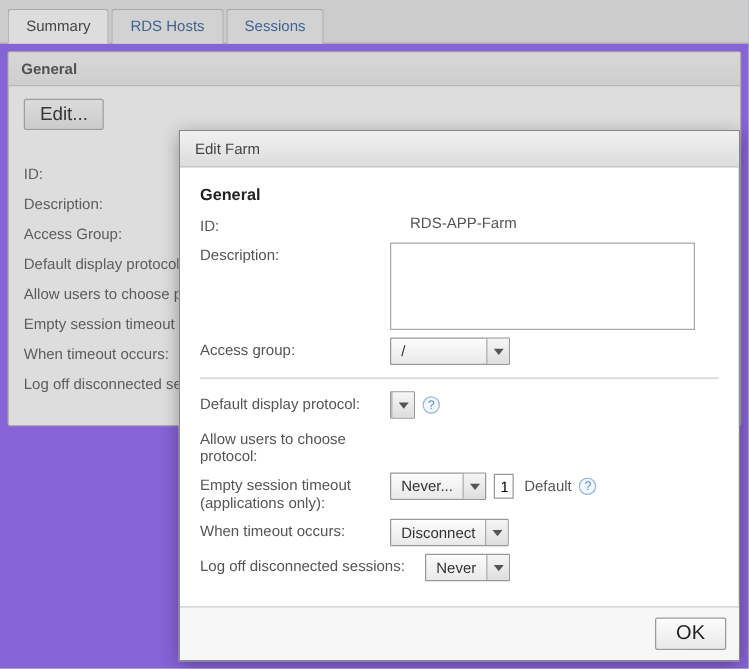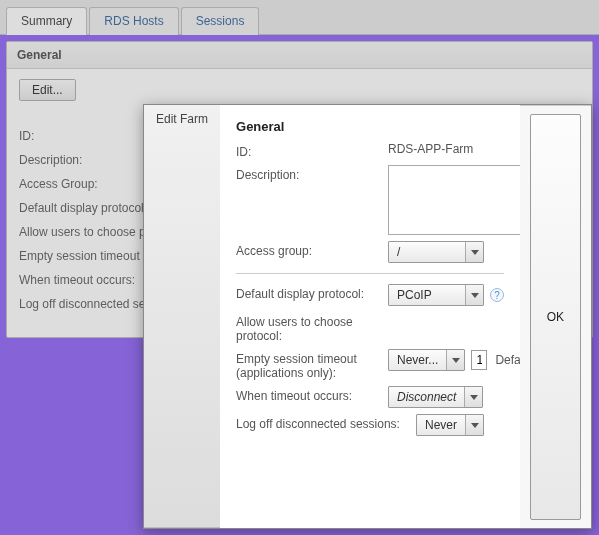--- a/index.html
+++ b/index.html
@@ -66,40 +66,40 @@
   }
   .panel-body {
     padding: 10px 12px 16px 12px;
   }
   .edit-btn {
     background: linear-gradient(#fdfdfd,#e8e8e8);
     border: 1px solid #aaa;
     border-radius: 2px;
     padding: 3px 12px;
     cursor: pointer;
-    font-size: 12px;
+    font-size: 15px;
     color: #222;
     margin-bottom: 18px;
   }
   .bg-prop-list .row {
     margin: 10px 0;
     color: #555;
   }
 
   
   .modal {
     position: absolute;
     left: 143px; top: 104px;
     width: 449px; height: 425px;
     background: #fff;
     border: 1px solid #888;
     box-shadow: 0 3px 14px rgba(0,0,0,0.35);
     z-index: 10;
     display: flex;
-    flex-direction: row;
+    flex-direction: column;
   }
   .modal-title {
     background: linear-gradient(#f1f1f1,#dcdcdc);
     border-bottom: 1px solid #bbb;
     padding: 7px 12px;
     font-size: 12px;
     color: #444;
   }
   .modal-body {
     flex: 1;
@@ -129,20 +129,21 @@
     flex-shrink: 0;
   }
   .form-row .ctl {
     flex: 1;
     display: flex;
     align-items: center;
     gap: 6px;
   }
   .value-text {
     color: #555;
+    margin-left: 16px;
   }
   textarea.desc {
     width: 244px;
     height: 70px;
     border: 1px solid #aaa;
     resize: none;
     font-family: inherit;
     font-size: 12px;
     padding: 3px;
   }
@@ -170,21 +171,21 @@
     cursor: pointer;
   }
   .chev {
     width: 0; height: 0;
     border-left: 4px solid transparent;
     border-right: 4px solid transparent;
     border-top: 5px solid #555;
   }
   .combo.wide .combo-text { min-width: 76px; }
   .combo.sm .combo-text { min-width: 22px; }
-  .combo.md .combo-text { min-width: 60px; font-style: italic; }
+  .combo.md .combo-text { min-width: 60px; }
   .combo.nv .combo-text { min-width: 42px; }
   input.numbox {
     width: 16px;
     height: 20px;
     border: 1px solid #999;
     padding: 1px 4px;
     font-size: 12px;
     font-family: inherit;
     text-align: left;
     background: #fff;
@@ -209,21 +210,21 @@
     padding: 8px 10px;
     display: flex;
     justify-content: flex-end;
     gap: 8px;
   }
   .btn {
     background: linear-gradient(#fdfdfd,#e8e8e8);
     border: 1px solid #9a9a9a;
     border-radius: 2px;
     padding: 3px 16px;
-    font-size: 12px;
+    font-size: 16px;
     color: #222;
     cursor: pointer;
   }
 </style>
 </head>
 <body>
 
 <div class="app">
 
   <div class="tabbar">
@@ -284,21 +285,20 @@
         </div>
       </div>
 
       <hr class="divider">
 
 
       <div class="form-row">
         <div class="lbl">Default display protocol:</div>
         <div class="ctl">
           <div class="combo wide">
-            <div class="combo-text">PCoIP</div>
             <div class="combo-btn">
                 <div class="chev"></div>
               </div>
           </div>
           <span class="help">?</span>
         </div>
       </div>
 
       <div class="form-row">
         <div class="lbl">Allow users to choose protocol:</div>

